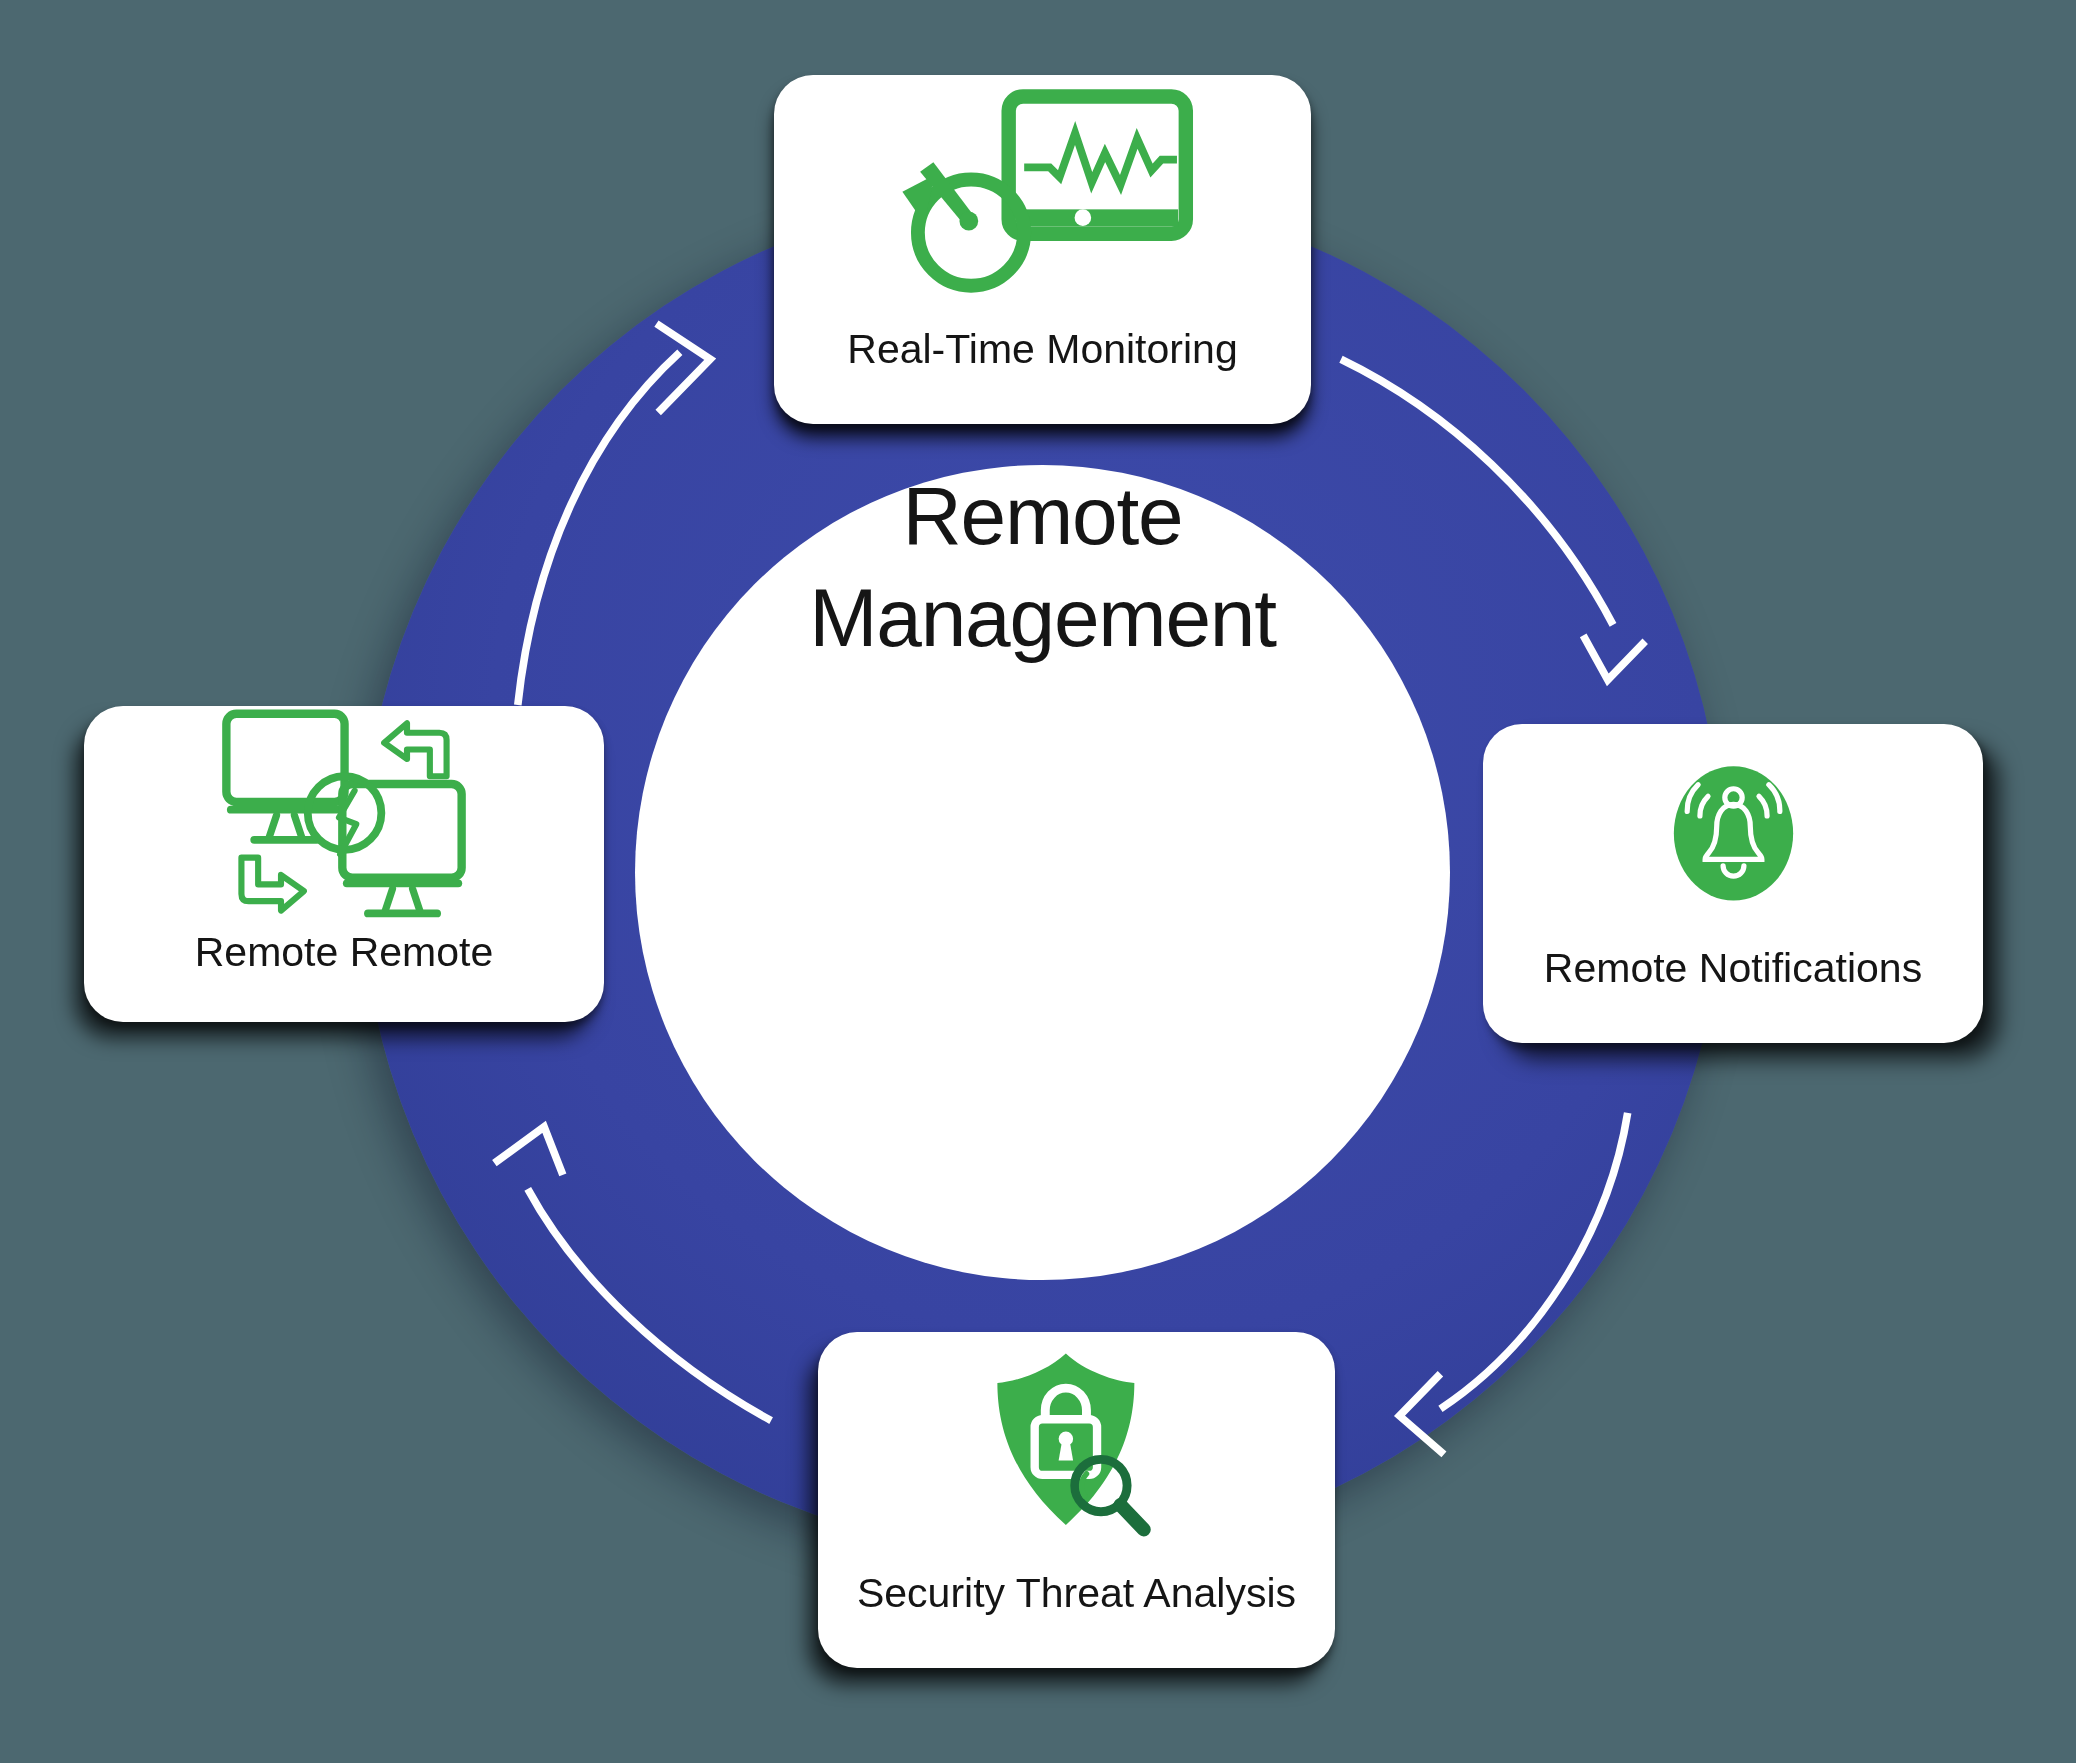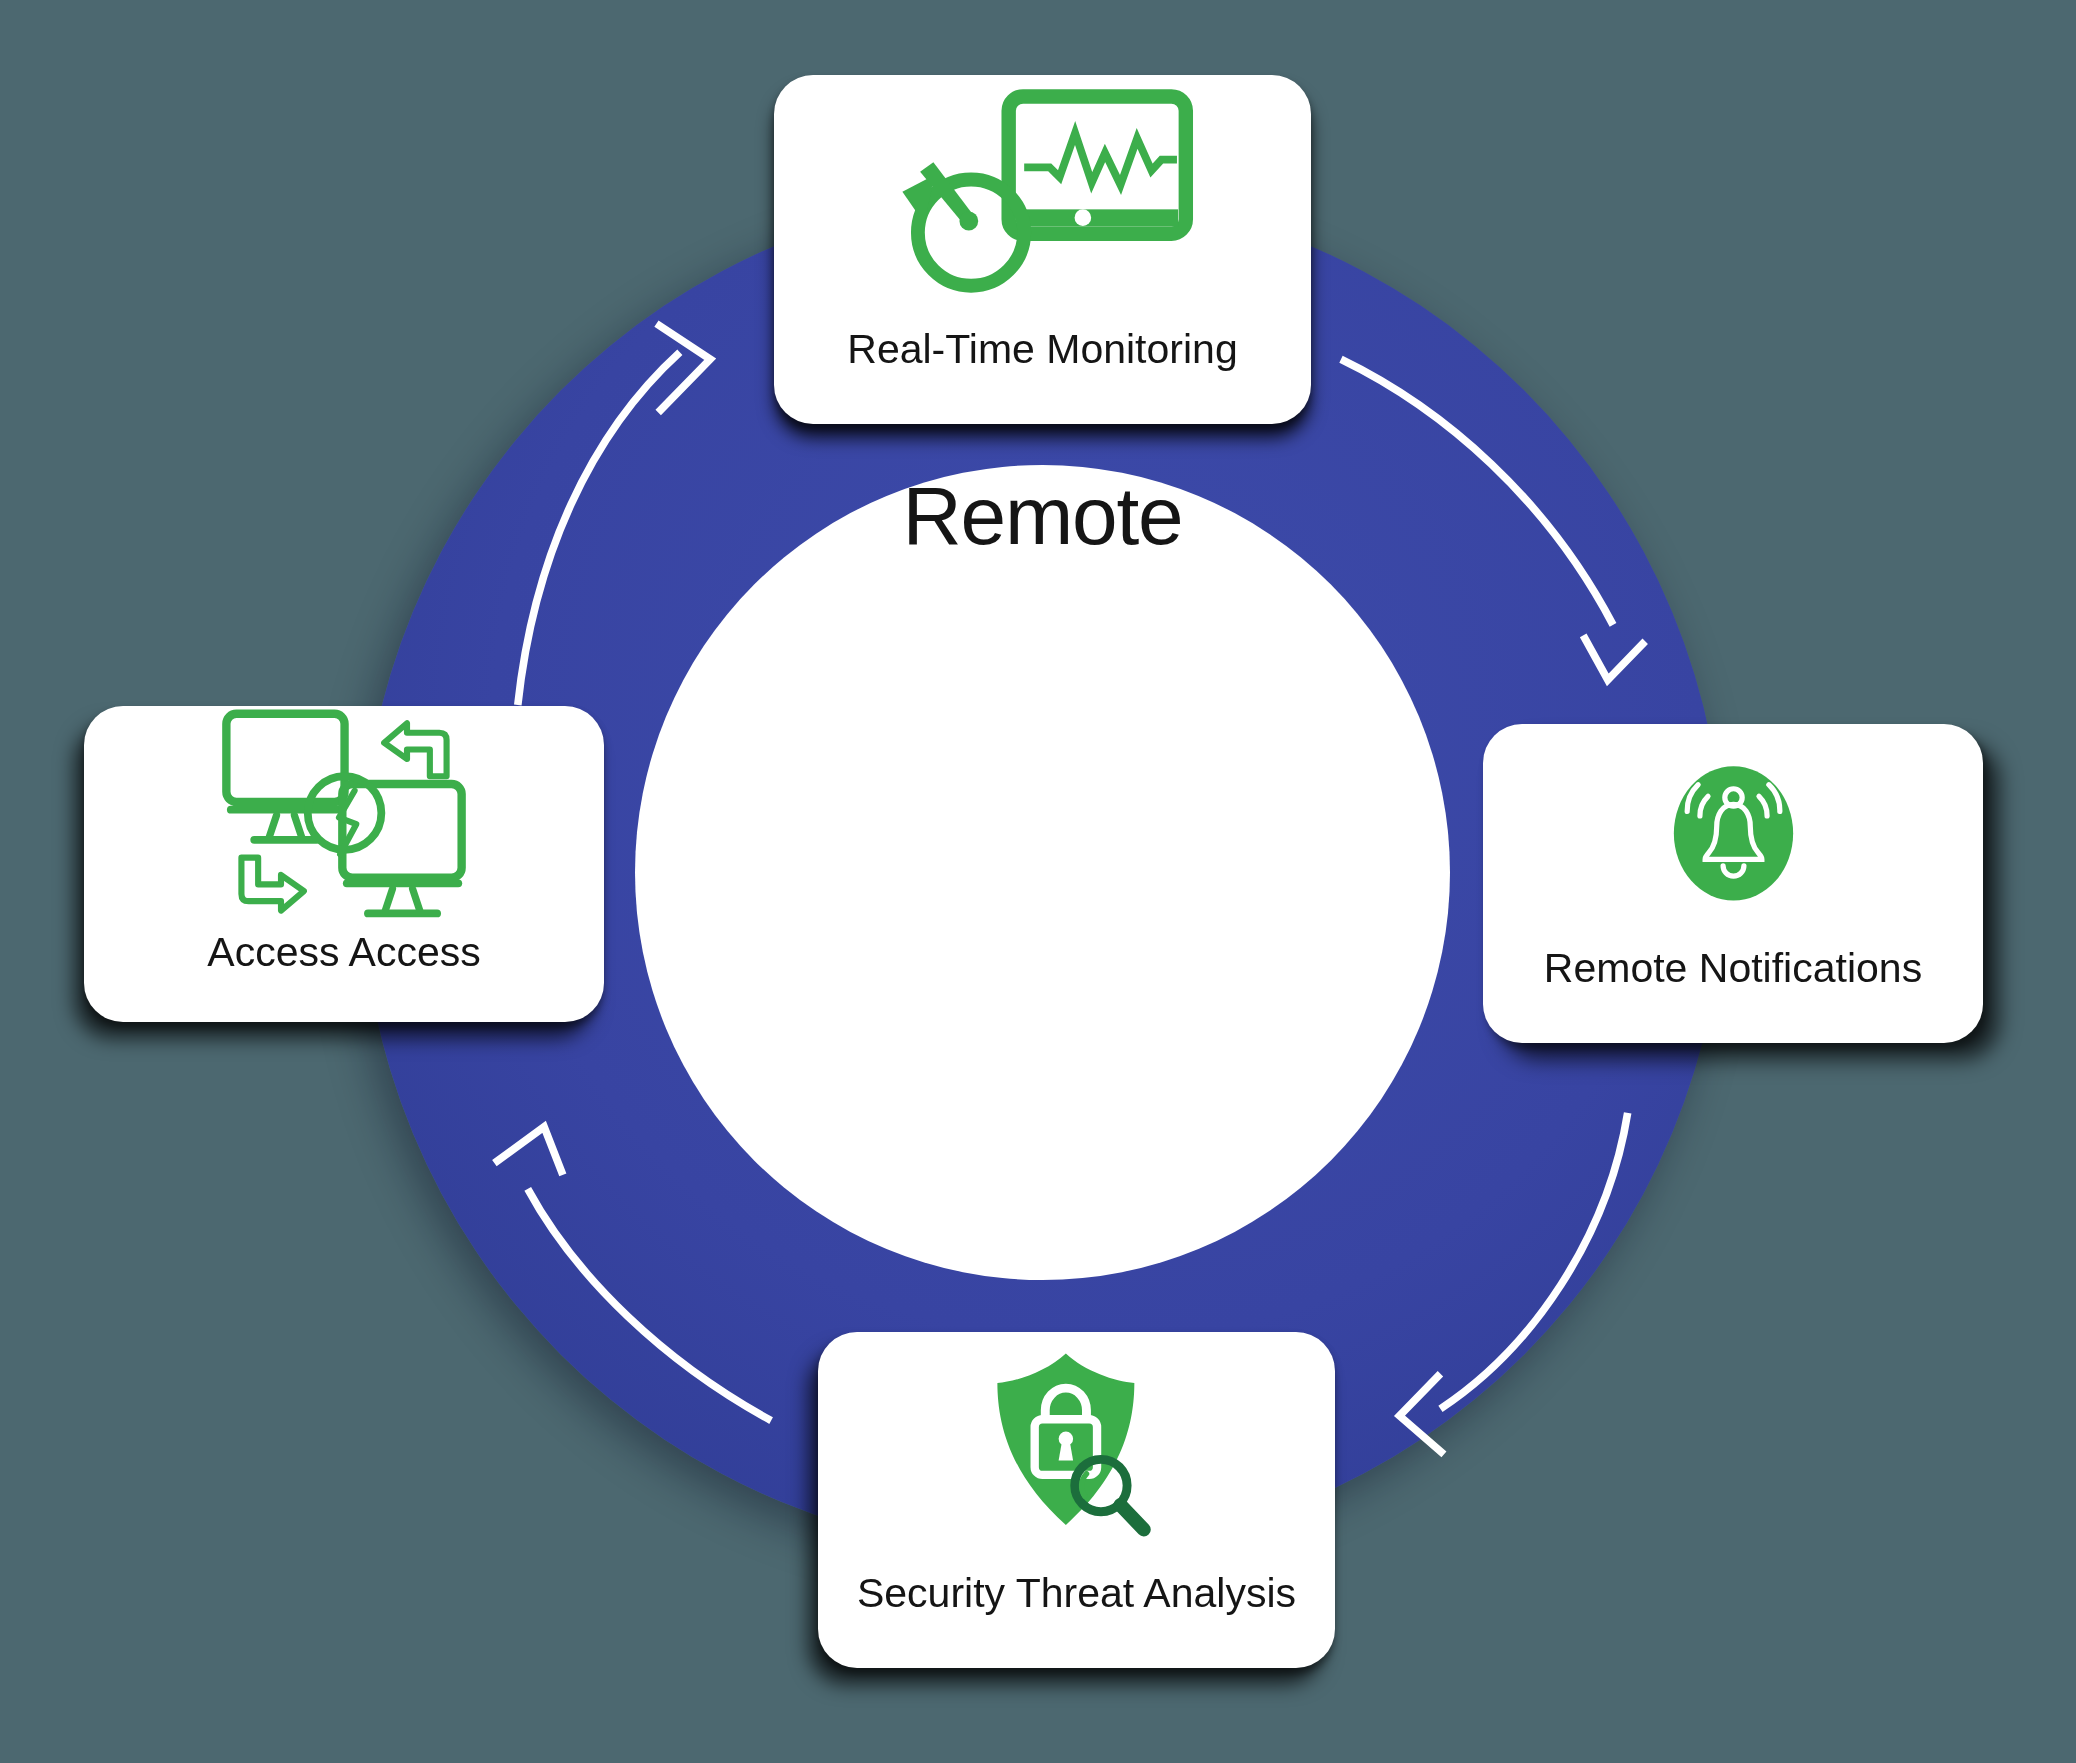--- a/index.html
+++ b/index.html
@@ -74,20 +74,21 @@
     </g>
     <g>
       <path d="M 1318 2428 C 1138 2330, 985 2185, 902 2032"></path>
       <path class="chev" d="M 845 1988 L 930 1926 L 962 2008"></path>
     </g>
   </svg>
 
   <div class="center-circle">
     <div class="center-title">
       <div>Remote</div>
+      <div>Management</div>
     </div>
   </div>
 
   <div class="card card-top">
     <div class="icon-wrap">
       <svg width="310" height="233" viewBox="0 0 560 420">
         <g>
           <rect class="g-stroke" x="218" y="22" width="320" height="248" rx="26" stroke-width="26"></rect>
           <rect class="g-fill" x="232" y="226" width="292" height="31"></rect>
           <circle class="w-fill" cx="352" cy="241" r="15"></circle>
@@ -158,17 +159,17 @@
           <path d="M268,372 H392" stroke-width="14"></path>
         </g>
         <path class="g-stroke" stroke-width="11" stroke-linejoin="round" d="M297,66 L338,31 L338,48 L396,48 Q409,48 409,61 L409,126 L379,126 L379,78 L338,78 L338,95 Z"></path>
         <path class="g-stroke" stroke-width="11" stroke-linejoin="round" d="M153,332 L112,367 L112,350 L54,350 Q41,350 41,337 L41,272 L71,272 L71,320 L112,320 L112,303 Z"></path>
         <g>
           <circle class="g-stroke" cx="226" cy="192" r="66" stroke-width="14" fill="#fff"></circle>
           <path class="g-stroke" stroke-width="11" stroke-linecap="round" stroke-linejoin="round" d="M244,152 L216,200 L247,212 L218,266" fill="none"></path>
         </g>
       </svg>
     </div>
-    <div class="label">Access Access</div>
+    <div class="label">Remote Remote</div>
   </div>
 
 </div>
 
 
 </body></html>

